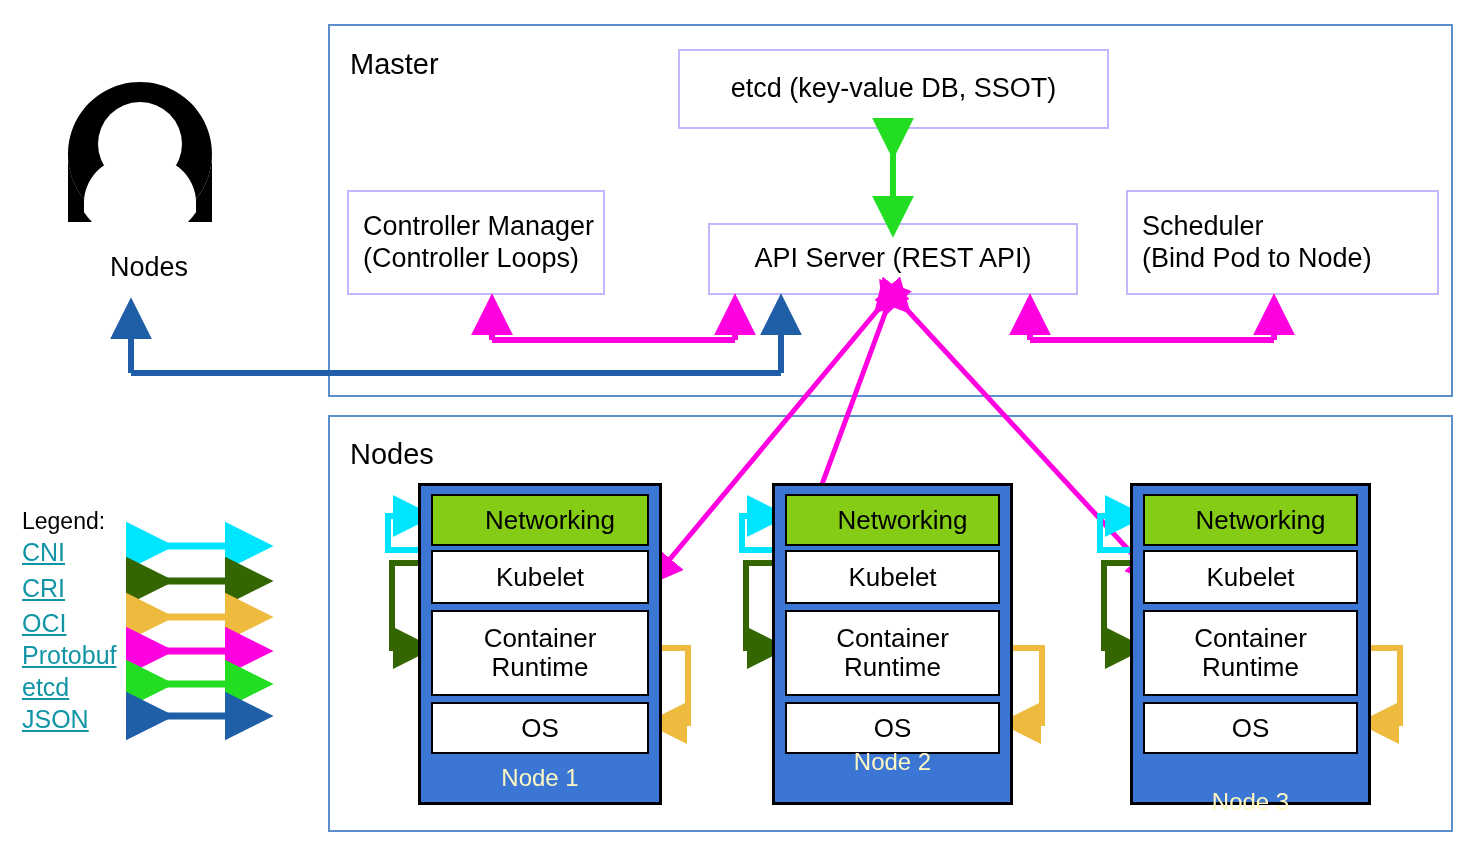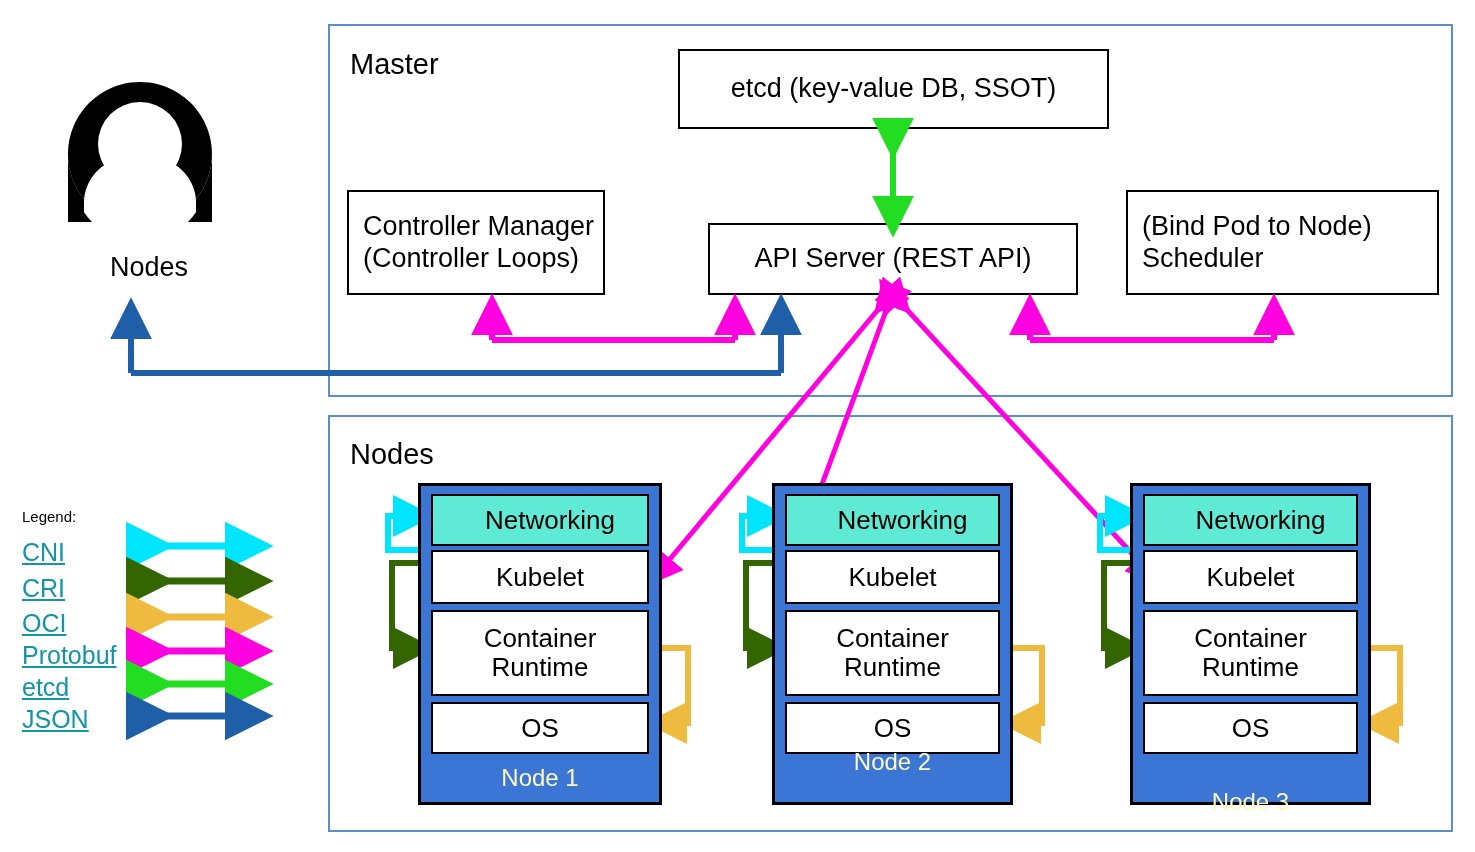--- a/index.html
+++ b/index.html
@@ -6,38 +6,38 @@
   body{width:1475px;height:852px;position:relative;overflow:hidden;
        font-family:"Liberation Sans","DejaVu Sans",sans-serif;color:#000;}
   .canvas{position:absolute;inset:0;}
   svg.layer{position:absolute;left:0;top:0;width:1475px;height:852px;overflow:visible;}
 
   
   .container-box{position:absolute;border:2px solid #5B8FCB;background:transparent;}
   .container-title{position:absolute;font-size:29px;line-height:1;color:#000;white-space:nowrap;}
 
   
-  .mbox{position:absolute;border:2px solid #000000;background:#ffffff;
+  .mbox{position:absolute;border:2px solid #c4b5fd;background:#ffffff;
         display:flex;align-items:center;justify-content:center;text-align:center;
         font-size:27px;line-height:1.18;color:#000;box-sizing:border-box;}
   .mbox.left{justify-content:flex-start;padding-left:14px;text-align:left;}
 
   
   .user-label{position:absolute;font-size:27px;color:#000;white-space:nowrap;}
 
   
   .node{position:absolute;background:#3B76D4;border:3px solid #000;box-sizing:border-box;}
   .nrow{position:absolute;left:10px;right:10px;border:2px solid #000;background:#ffffff;
         display:flex;align-items:center;justify-content:center;text-align:center;
         font-size:26px;line-height:1.1;color:#000;box-sizing:border-box;}
-  .nrow.net{background:#5eead4;padding-left:20px;}
+  .nrow.net{background:#84cc16;padding-left:20px;}
   .node-label{position:absolute;left:0;right:0;text-align:center;color:#fef9c3;font-size:24px;}
 
   
-  .legend-title{position:absolute;font-size:15px;color:#000;white-space:nowrap;}
+  .legend-title{position:absolute;font-size:23px;color:#000;white-space:nowrap;}
   .legend-item{position:absolute;font-size:25px;color:#1295A6;text-decoration:underline;
                white-space:nowrap;cursor:pointer;text-align:right;}
 </style>
 </head>
 <body>
 
 <div class="canvas">
 
   <div class="container-box" style="left:328px;top:24px;width:1121px;height:369px;"></div>
   <div class="container-title" style="left:350px;top:50px;">Master</div>
@@ -69,22 +69,22 @@
       <span style="display:block;">(Controller Loops)</span>
     </span>
   </div>
 
   <div class="mbox" style="left:708px;top:223px;width:370px;height:72px;">
     <span>API Server (REST API)</span>
   </div>
 
   <div class="mbox left" style="left:1126px;top:190px;width:313px;height:105px;">
     <span style="display:block;">
+      <span style="display:block;">Scheduler</span>
       <span style="display:block;">(Bind Pod to Node)</span>
-      <span style="display:block;">Scheduler</span>
     </span>
   </div>
 
   <svg class="layer" style="pointer-events:none;">
     <defs>
       <marker id="ahGreen" markerWidth="7" markerHeight="7" refX="3.2" refY="3.5" orient="auto" markerUnits="strokeWidth">
         <path d="M0,0 L7,3.5 L0,7 z" fill="#22DD22"></path>
         </marker>
       <marker id="ahMag" markerWidth="7" markerHeight="7" refX="3.2" refY="3.5" orient="auto" markerUnits="strokeWidth">
         <path d="M0,0 L7,3.5 L0,7 z" fill="#FF00E0"></path>

